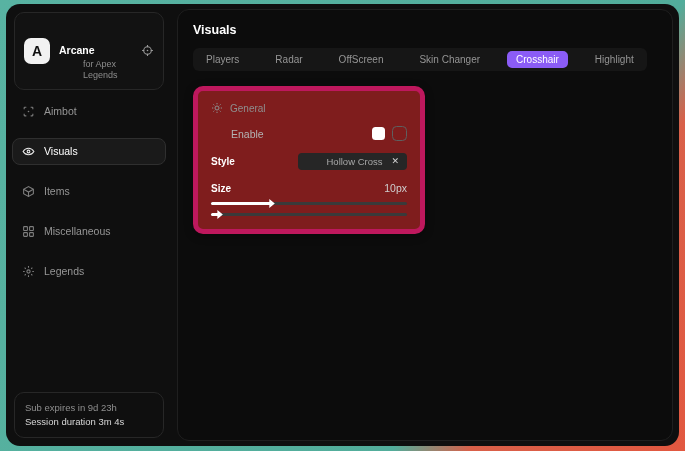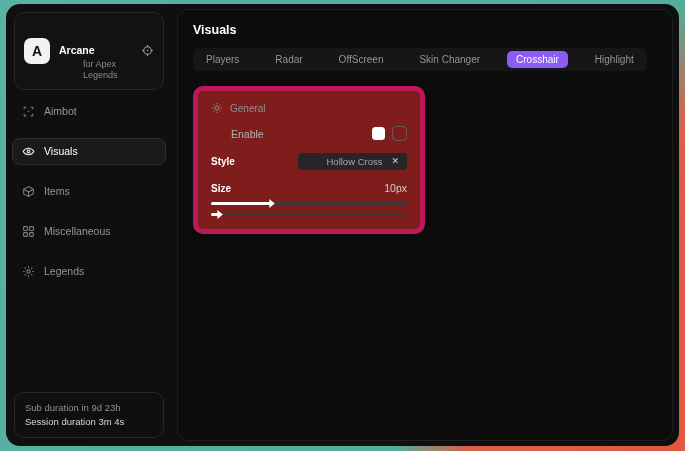--- a/index.html
+++ b/index.html
@@ -169,21 +169,21 @@
             <circle cx="12" cy="12" r="3"></circle>
             <path d="M12 2v3M12 19v3M2 12h3M19 12h3M4.9 4.9l2.1 2.1M17 17l2.1 2.1M19.1 4.9L17 7M7 17l-2.1 2.1"></path>
           </svg>
         </span>
         <span>Legends</span>
       </div>
 
     </div>
 
     <div class="session-card">
-      <div class="session-l1">Sub duration in 9d 23h</div>
+      <div class="session-l1">Sub expires in 9d 23h</div>
       <div class="session-l2">Session duration 3m 4s</div>
     </div>
 
   </div>
 
   <div class="main">
 
     <div class="main-title">Visuals</div>
 
     <div class="tabbar">

